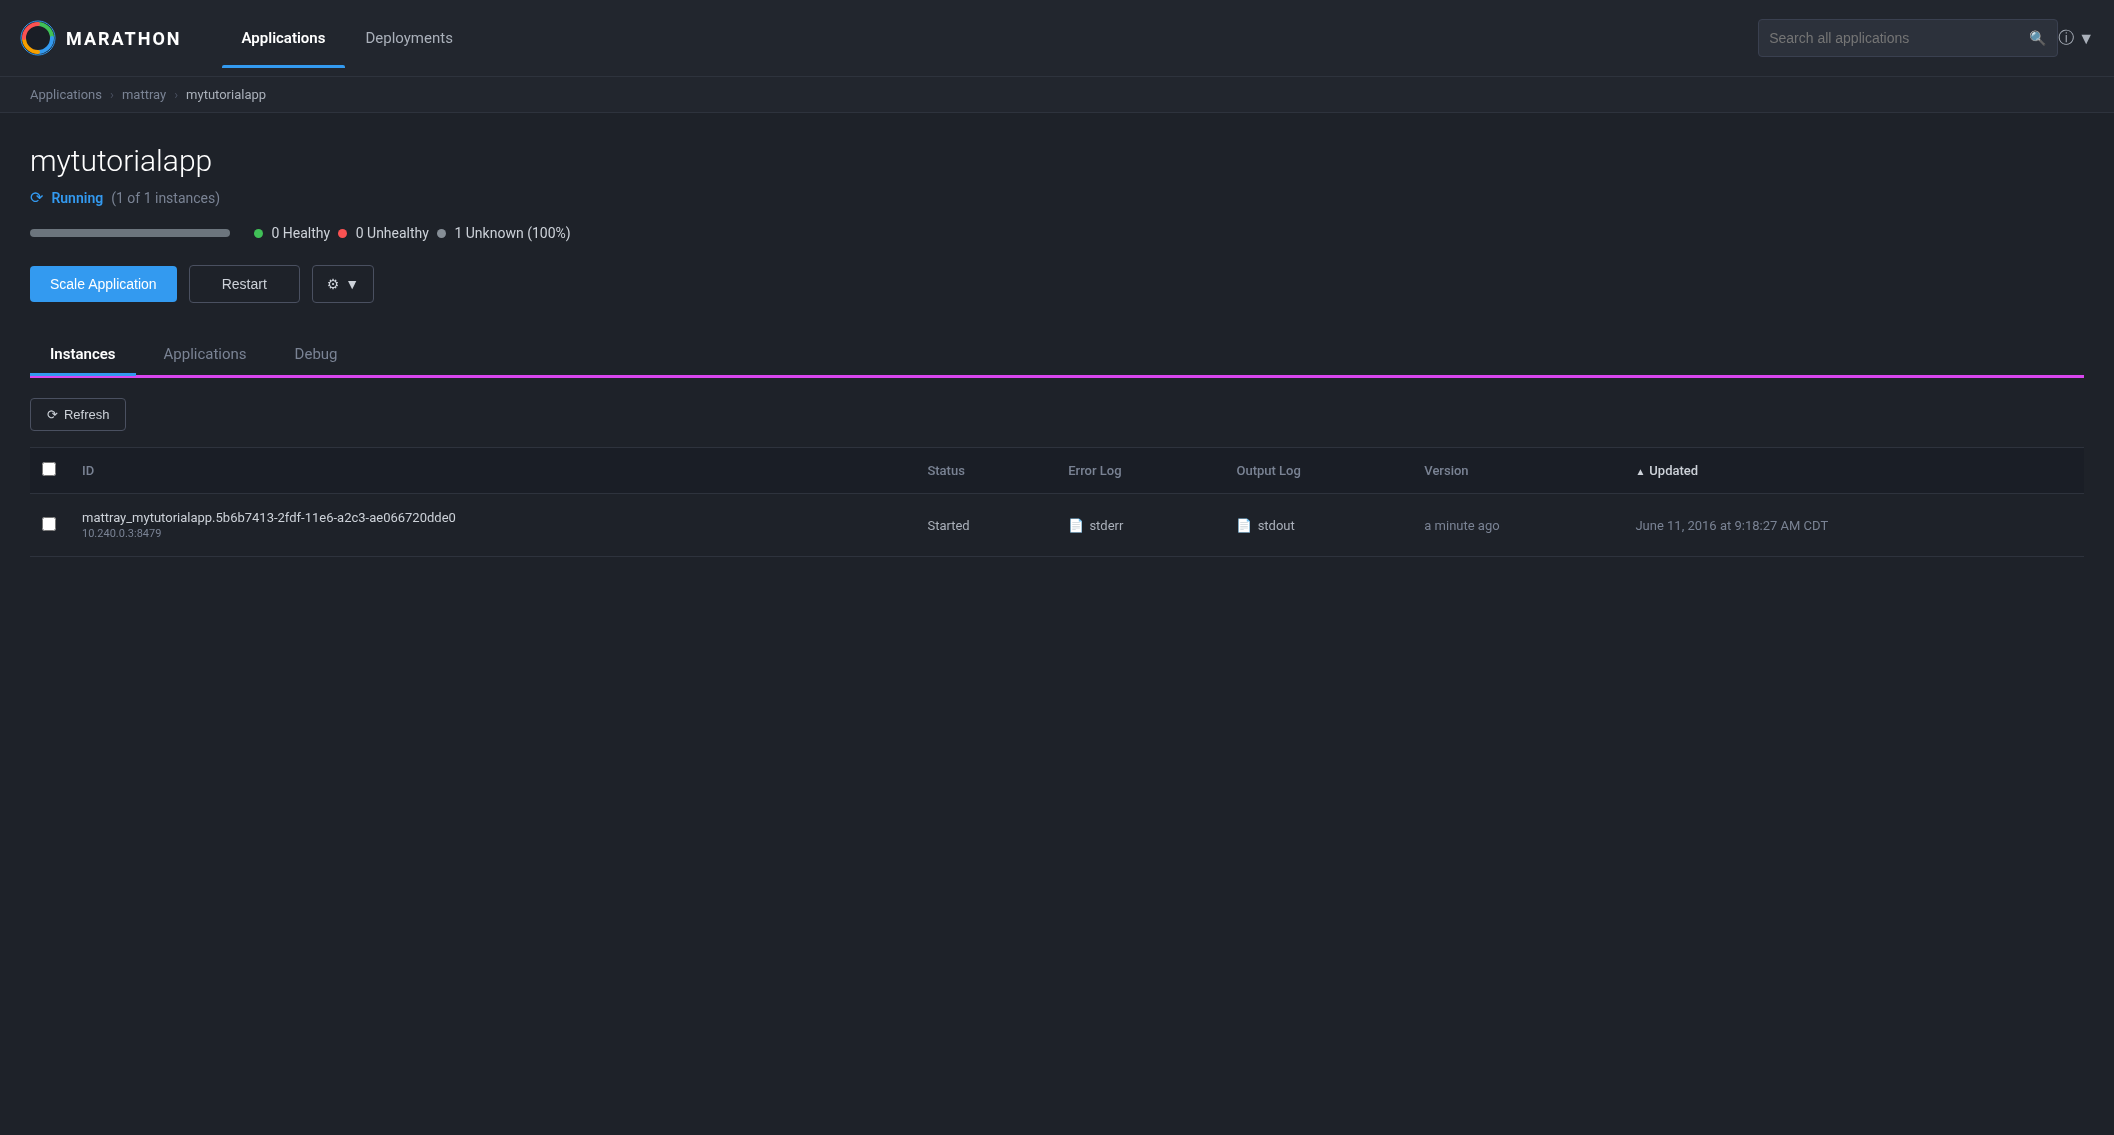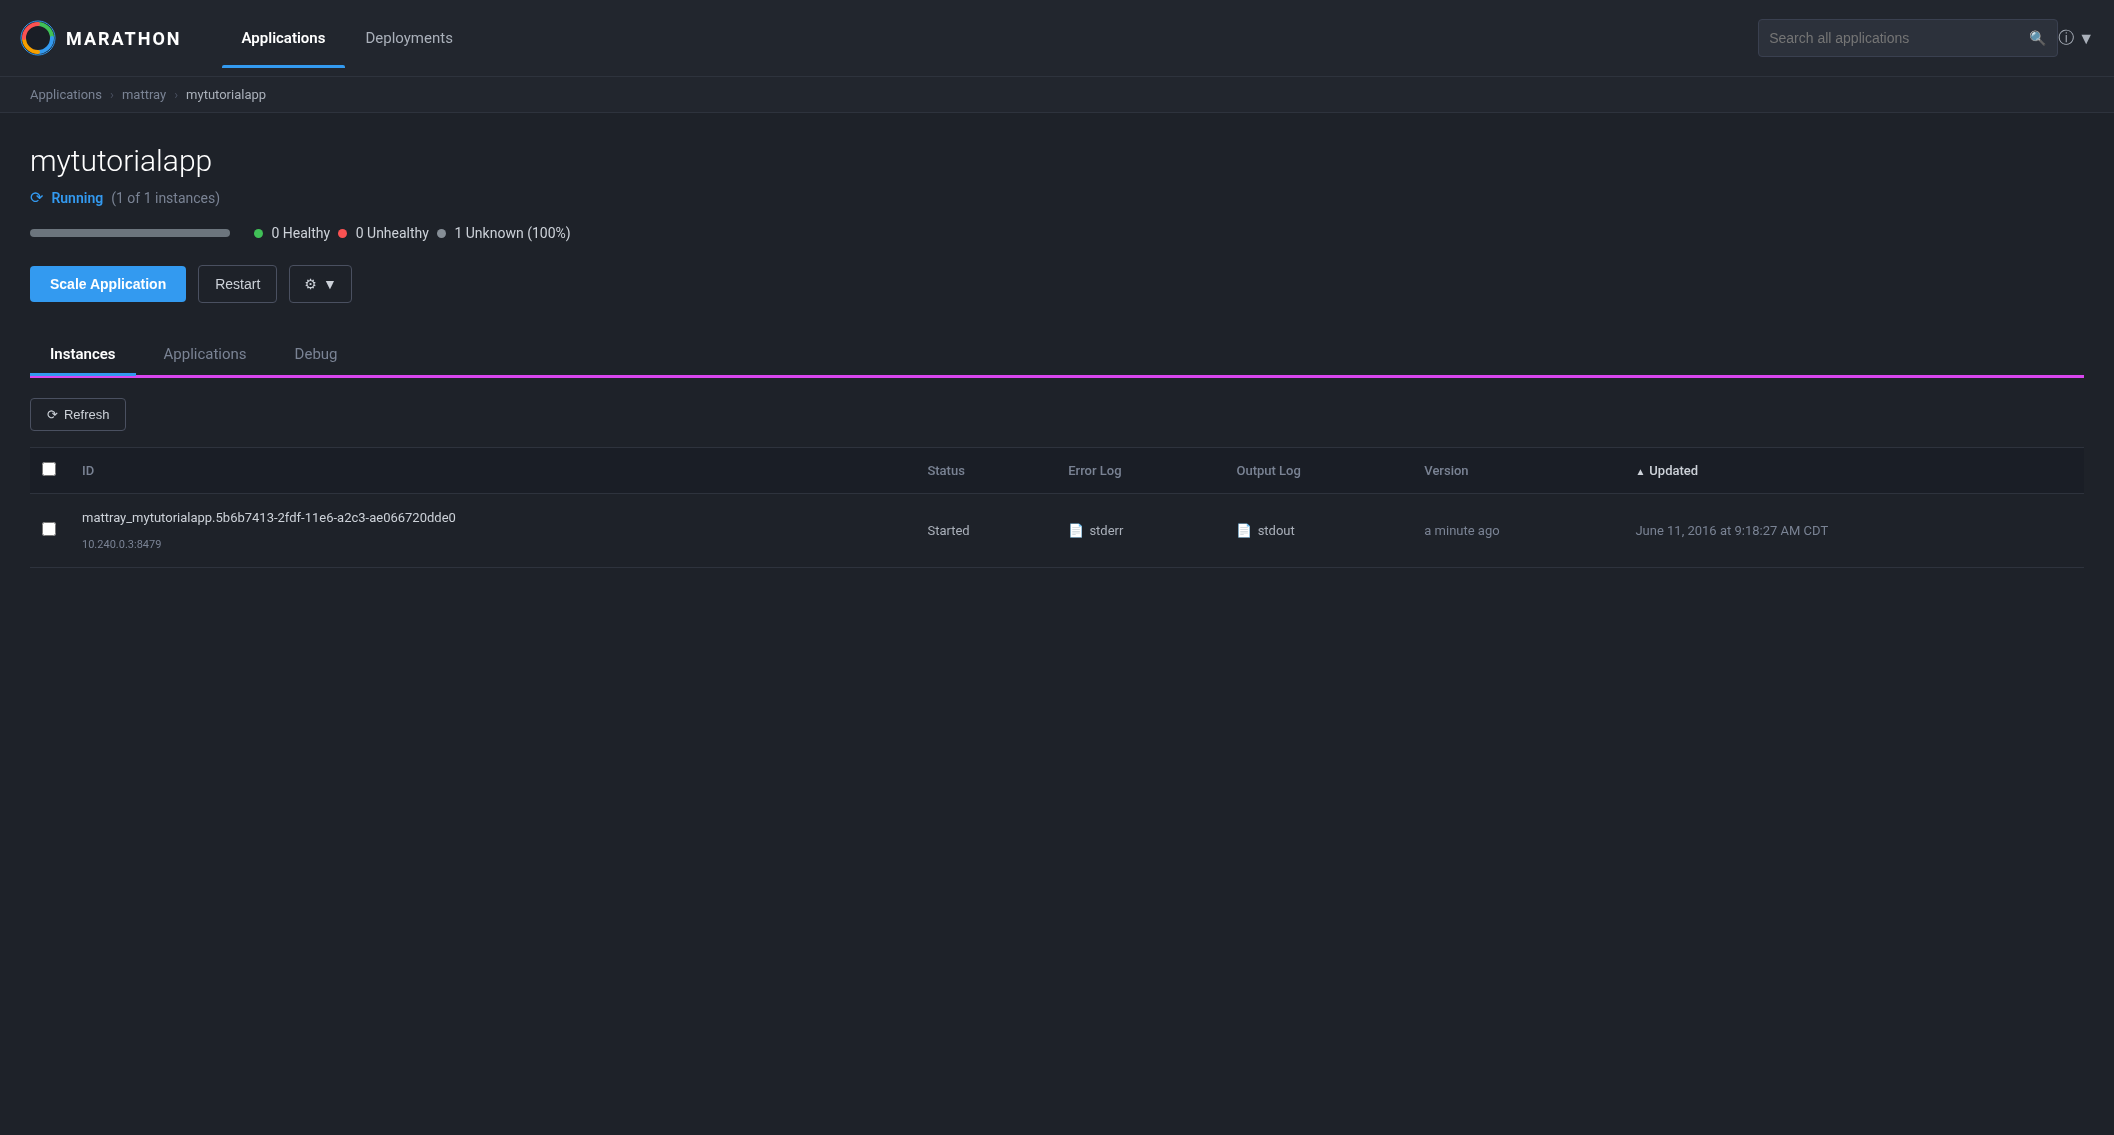--- a/index.html
+++ b/index.html
@@ -188,29 +188,29 @@
       gap: 12px;
       margin-bottom: 30px;
     }
     .btn-scale {
       background: #339af0;
       color: #fff;
       border: none;
       border-radius: 4px;
       padding: 10px 20px;
       font-size: 14px;
-      font-weight: 700;
+      font-weight: 400;
       cursor: pointer;
     }
     .btn-restart {
       background: transparent;
       color: #cdd2d9;
       border: 1px solid #4a5060;
       border-radius: 4px;
-      padding: 10px 16px;
+      padding: 10px 32px;
       font-size: 14px;
       cursor: pointer;
     }
     .btn-gear {
       background: transparent;
       color: #cdd2d9;
       border: 1px solid #4a5060;
       border-radius: 4px;
       padding: 10px 14px;
       font-size: 14px;
@@ -290,21 +290,21 @@
     }
     .data-table tbody td {
       padding: 16px 12px;
       font-size: 13px;
       color: #cdd2d9;
       vertical-align: middle;
     }
 
     .checkbox-col { width: 40px; }
     .instance-id { font-size: 13px; color: #cdd2d9; }
-    .instance-ip { font-size: 11px; color: #7a8394; margin-top: 13px; }
+    .instance-ip { font-size: 11px; color: #7a8394; margin-top: 2px; }
 
     .status-started {
       color: #aab0ba;
       font-size: 13px;
     }
 
     .log-link {
       color: #aab0ba;
       text-decoration: none;
       display: flex;

